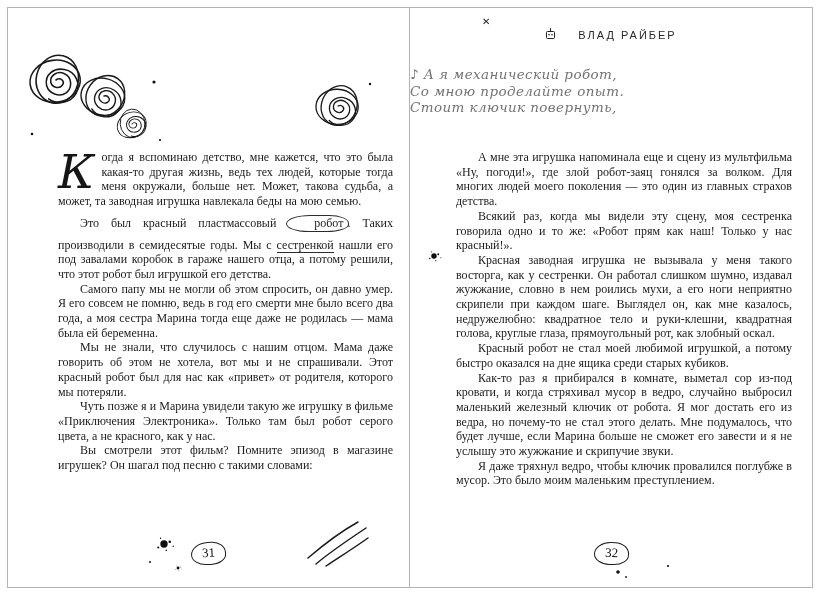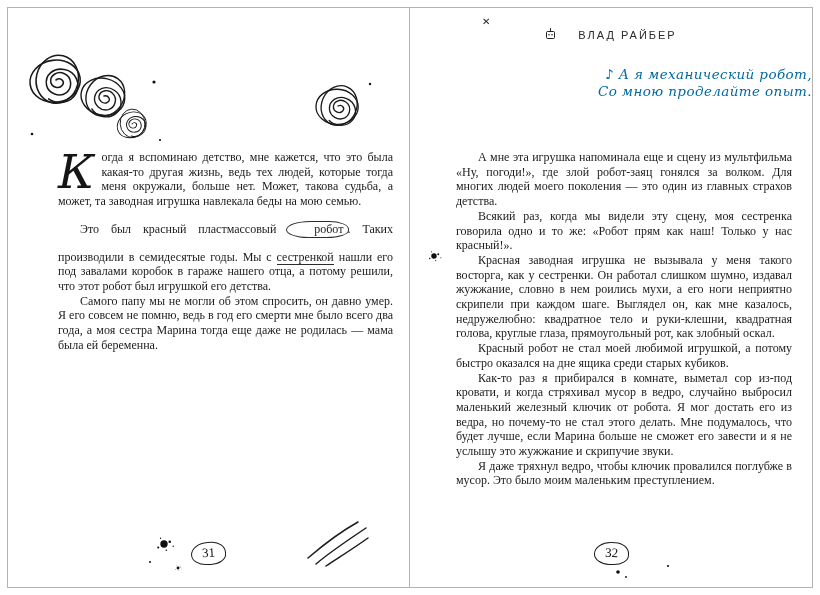--- a/index.html
+++ b/index.html
@@ -18,36 +18,36 @@
   .left  .body-text { left: 50px; right: 16px; top: 142px; }
   .right .body-text { left: 46px; right: 20px; top: 142px; }
   .para { margin: 0; text-indent: 22px; }
   .para.has-drop { text-indent: 0; }
 
   .drop-cap {
     float: left; font-family: "DejaVu Serif", serif; font-style: italic;
     font-size: 47px; line-height: 38px; margin: 3px 7px 0 0; color: #151515;
   }
   .mark-circle {
-    display: inline-block; padding: 0 5px; margin: 12px -2px;
+    display: inline-block; padding: 0 5px; margin: 6px -2px;
     border: 1.4px solid #2b2b2b; border-radius: 55% 45% 50% 50% / 75% 70% 65% 70%;
   }
   .mark-underline { border-bottom: 1.5px solid #2b2b2b; margin-top: 38px; }
 
   .page-header {
     position: absolute; top: 20px; left: 0; right: 0; text-align: center;
     font-family: "Liberation Sans", sans-serif; font-size: 11px; letter-spacing: 2px;
     color: #2a2a2a;
   }
   .page-header .hdr-inner { display: inline-flex; align-items: center; gap: 22px; }
 
   .verse {
-    position: absolute; top: 58px; left: 0; right: 0; text-align: right;
+    position: absolute; top: 58px; left: 0; right: 0; text-align: left;
     font-family: "DejaVu Serif", serif; font-style: italic;
-    font-size: 13.5px; line-height: 16.5px; color: #0369a1;
+    font-size: 13.5px; line-height: 16.5px; color: #737373;
   }
   .verse-line { letter-spacing: 0.4px; }
 
   .corner-mark {
     position: absolute; left: 72px; top: 8px; font-size: 10px; color: #222;
     font-family: "DejaVu Sans", sans-serif;
   }
 
   .page-num-wrap { position: absolute; left: 0; right: 0; bottom: 22px; text-align: center; }
   .page-num {
@@ -93,20 +93,23 @@
 
     <svg class="doodle" style="left:292px; top:62px;" width="80" height="76" viewBox="0 0 80 76">
       <use href="#rose" transform="translate(38,36) scale(0.88) rotate(10)"></use>
       <circle cx="70" cy="14" r="1.2" fill="#111"></circle>
     </svg>
 
     <div class="body-text" id="left-paras">
         <p class="para has-drop"><span class="drop-cap">К</span><span>огда я вспоминаю детство, мне кажется, что это была какая-то другая жизнь, ведь тех людей, которые тогда меня окружали, больше нет. Может, такова судьба, а может, та заводная игрушка навлекала беды на мою семью.</span></p>
         <p class="para"><span>Это был красный пластмассовый </span><span class="mark-circle">робот</span><span>. Таких производили в семидесятые годы. Мы с </span><span class="mark-underline">сестренкой</span><span> нашли его под завалами коробок в гараже нашего отца, а потому решили, что этот робот был игрушкой его детства.</span></p>
         <p class="para"><span>Самого папу мы не могли об этом спросить, он давно умер. Я его совсем не помню, ведь в год его смерти мне было всего два года, а моя сестра Марина тогда еще даже не родилась — мама была ей беременна.</span></p>
+        <p class="para"><span>Мы не знали, что случилось с нашим отцом. Мама даже говорить об этом не хотела, вот мы и не спрашивали. Этот красный робот был для нас как «привет» от родителя, которого мы потеряли.</span></p>
+        <p class="para"><span>Чуть позже я и Марина увидели такую же игрушку в фильме «Приключения Электроника». Только там был робот серого цвета, а не красного, как у нас.</span></p>
+        <p class="para"><span>Вы смотрели этот фильм? Помните эпизод в магазине игрушек? Он шагал под песню с такими словами:</span></p>
       </div>
 
     <svg class="doodle" style="left:134px; top:520px;" width="44" height="50" viewBox="0 0 44 50">
       <use href="#splat" transform="translate(22,16) scale(1.15)"></use>
       <use href="#splat" transform="translate(36,40) scale(0.45)"></use>
       <circle cx="8" cy="34" r="1" fill="#111"></circle>
     </svg>
 
     <svg class="doodle" style="left:296px; top:510px;" width="68" height="50" viewBox="0 0 68 50">
       <g fill="none" stroke="#1c1c1c" stroke-width="1.5" stroke-linecap="round">
@@ -136,20 +139,21 @@
             <circle cx="7" cy="6.7" r="0.8" fill="#222" stroke="none"></circle>
           </g>
         </svg>
         <span>ВЛАД РАЙБЕР</span>
       </span>
     </div>
 
     <div class="verse" id="verse-lines">
         <div class="verse-line">♪ А я механический робот,</div>
         <div class="verse-line">Со мною проделайте опыт.</div>
+        <div class="verse-line">Стоит ключик повернуть,</div>
       </div>
 
     <div class="body-text" id="right-paras">
         <p class="para"><span>А мне эта игрушка напоминала еще и сцену из мультфильма «Ну, погоди!», где злой робот-заяц гонялся за волком. Для многих людей моего поколения — это один из главных страхов детства.</span></p>
         <p class="para"><span>Всякий раз, когда мы видели эту сцену, моя сестренка говорила одно и то же: «Робот прям как наш! Только у нас красный!».</span></p>
         <p class="para"><span>Красная заводная игрушка не вызывала у меня такого восторга, как у сестренки. Он работал слишком шумно, издавал жужжание, словно в нем роились мухи, а его ноги неприятно скрипели при каждом шаге. Выглядел он, как мне казалось, недружелюбно: квадратное тело и руки-клешни, квадратная голова, круглые глаза, прямоугольный рот, как злобный оскал.</span></p>
         <p class="para"><span>Красный робот не стал моей любимой игрушкой, а потому быстро оказался на дне ящика среди старых кубиков.</span></p>
         <p class="para"><span>Как-то раз я прибирался в комнате, выметал сор из-под кровати, и когда стряхивал мусор в ведро, случайно выбросил маленький железный ключик от робота. Я мог достать его из ведра, но почему-то не стал этого делать. Мне подумалось, что будет лучше, если Марина больше не сможет его завести и я не услышу это жужжание и скрипучие звуки.</span></p>
         <p class="para"><span>Я даже тряхнул ведро, чтобы ключик провалился поглубже в мусор. Это было моим маленьким преступлением.</span></p>
       </div>

